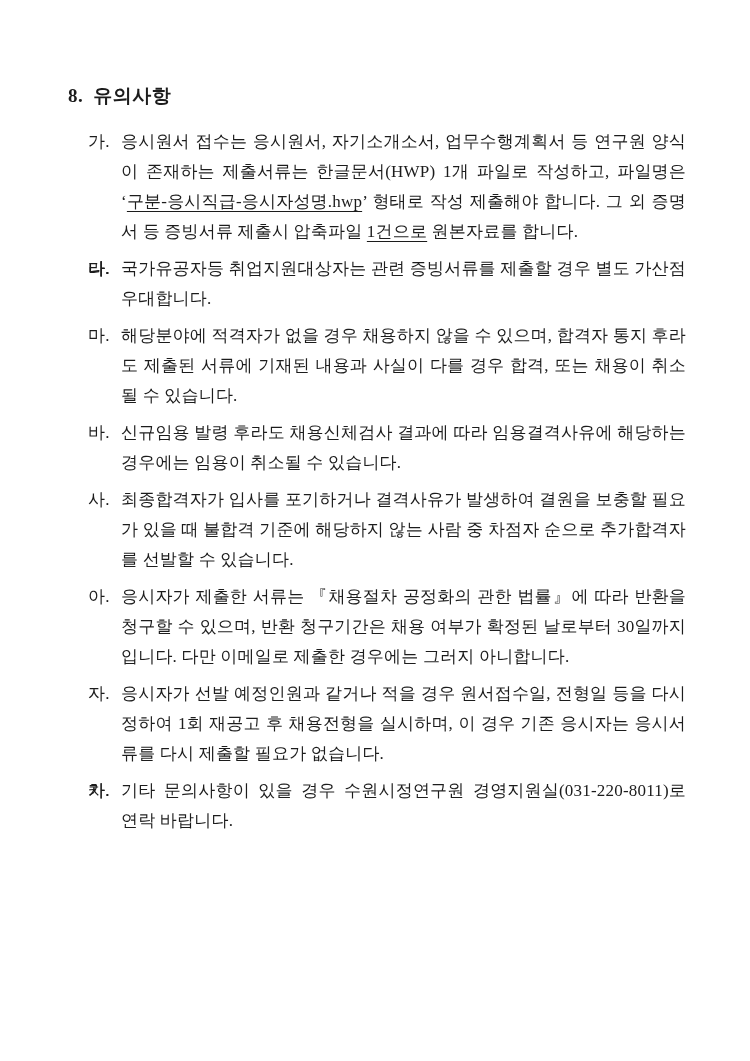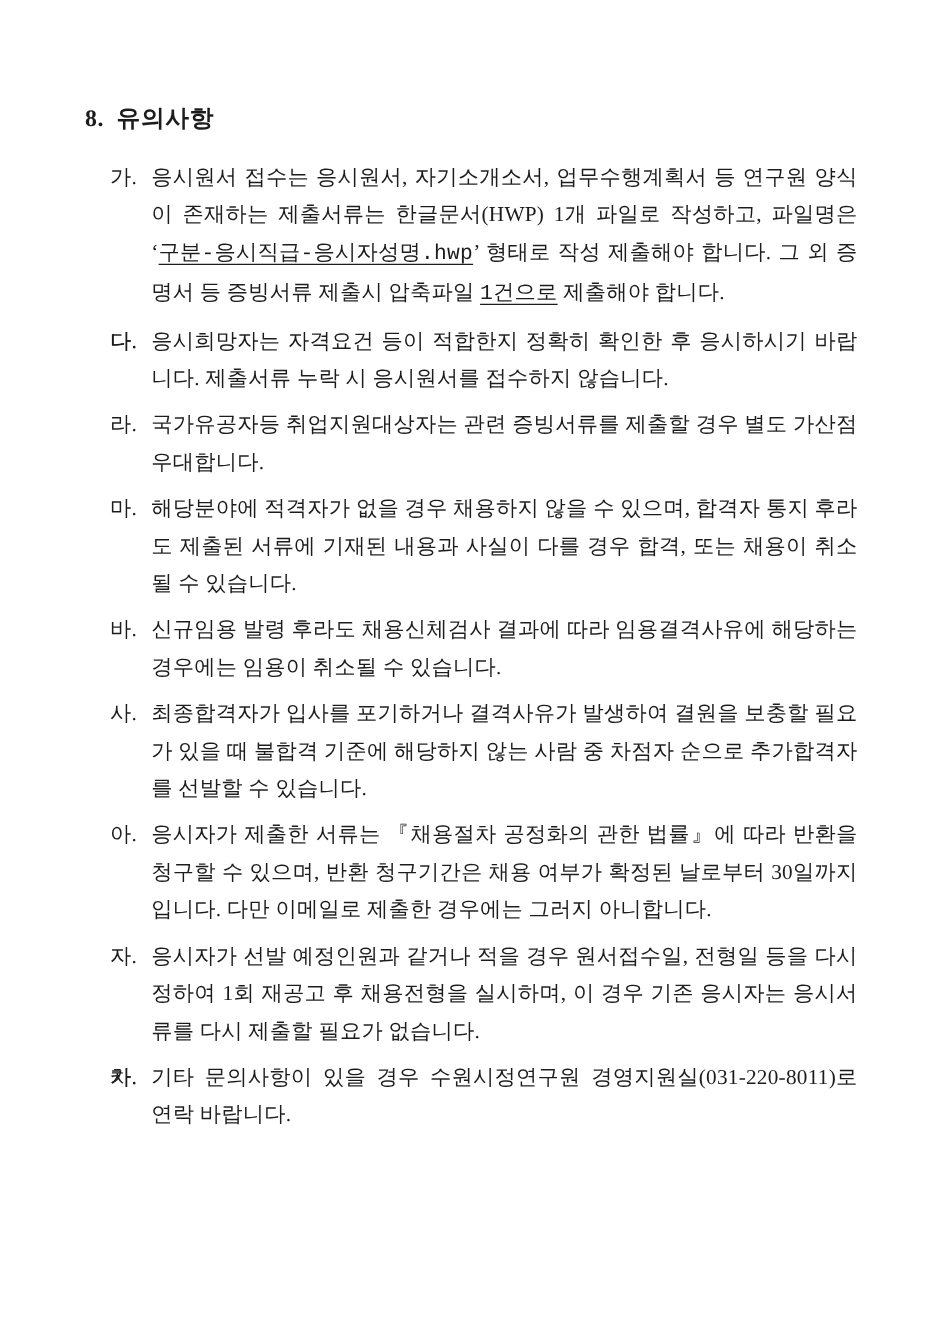--- a/index.html
+++ b/index.html
@@ -47,44 +47,42 @@
   }
   .item-label {
     position: absolute;
     left: 0;
     top: 0;
     text-align: left;
   }
   .underline {
     text-decoration: underline;
     text-underline-offset: 4px;
-    font-family: Liberation Mono, monospace;
   }
 </style>
 </head>
 <body>
 
 <div class="page">
   <div class="section-heading">
     <span class="section-number">8.</span><span>유의사항</span>
   </div>
 
   <div class="notice-list">
   <div class="notice-item">
     <span class="item-label">가.</span>
-    <span class="item-text"><span>응시원서 접수는 응시원서, 자기소개소서, 업무수행계획서 등 연구원 양식이 존재하는 제출서류는 한글문서(HWP) 1개 파일로 작성하고, 파일명은 ‘</span><span class="underline">구분-응시직급-응시자성명.hwp</span><span>’ 형태로 작성 제출해야 합니다. 그 외 증명서 등 증빙서류 제출시 압축파일 </span><span class="underline">1건으로</span><span> 제출해야 합니다.</span></span>
+    <span class="item-text"><span>응시원서 접수는 응시원서, 자기소개소서, 업무수행계획서 등 연구원 양식이 존재하는 제출서류는 한글문서(HWP) 1개 파일로 작성하고, 파일명은 ‘</span><span class="underline">구분-응시직급-응시자성명.hwp</span><span>’ 형태로 작성 제출해야 합니다. 그 외 증명서 등 증빙서류 제출시 압축파일 </span><span class="underline">1건으로</span><span> 원본자료를 합니다.</span></span>
   </div>
 
   <div class="notice-item">
     <span class="item-label">나.</span>
   </div>
 
   <div class="notice-item">
     <span class="item-label">다.</span>
-    <span class="item-text"><span>응시희망자는 자격요건 등이 적합한지 정확히 확인한 후 응시하시기 바랍니다. 제출서류 누락 시 응시원서를 접수하지 않습니다.</span></span>
   </div>
 
   <div class="notice-item">
     <span class="item-label">라.</span>
     <span class="item-text"><span>국가유공자등 취업지원대상자는 관련 증빙서류를 제출할 경우 별도 가산점 우대합니다.</span></span>
   </div>
 
   <div class="notice-item">
     <span class="item-label">마.</span>
     <span class="item-text"><span>해당분야에 적격자가 없을 경우 채용하지 않을 수 있으며, 합격자 통지 후라도 제출된 서류에 기재된 내용과 사실이 다를 경우 합격, 또는 채용이 취소될 수 있습니다.</span></span>

